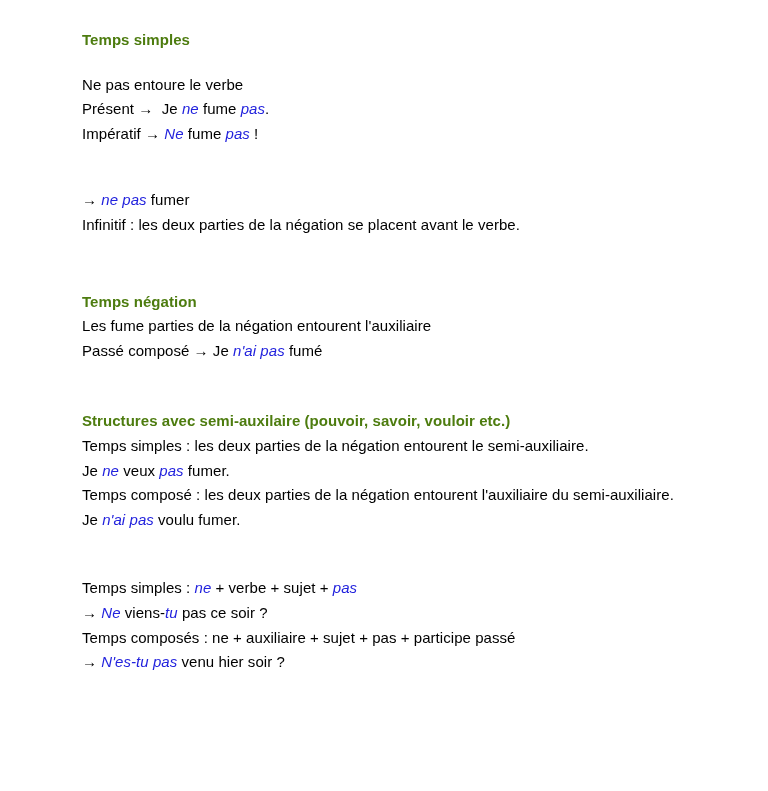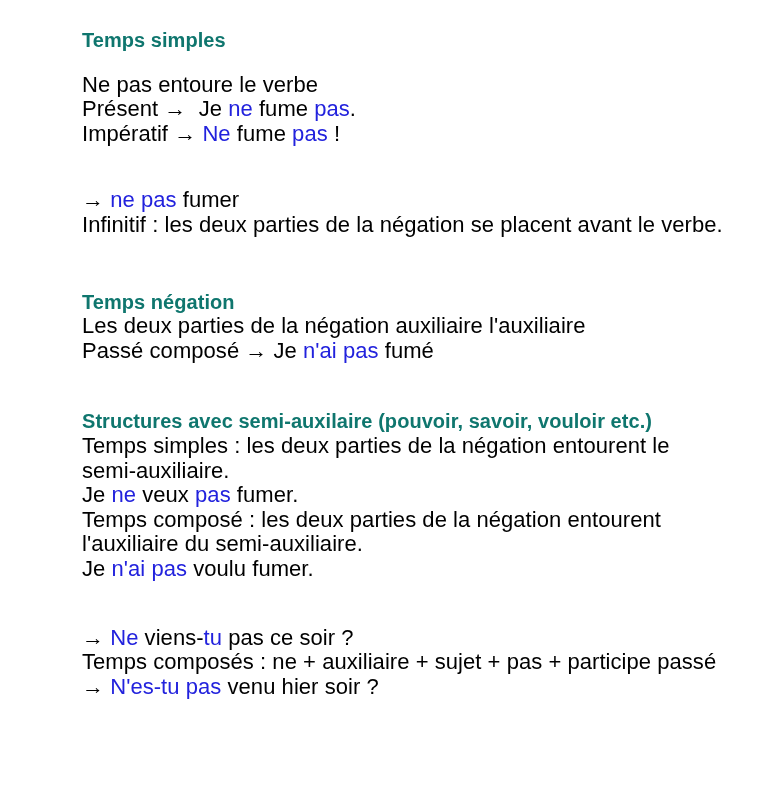--- a/index.html
+++ b/index.html
@@ -20,36 +20,37 @@
     width: 768px;
     height: 791px;
     background: #ffffff;
     box-sizing: border-box;
     padding: 28px 40px 0 82px;
   }
   .block {
     margin: 0;
   }
   .line {
-    font-size: 22px;
+    font-size: 15px;
     line-height: 24.6px;
     white-space: pre-wrap;
     letter-spacing: 0.05px;
     color: #000000;
   }
   .heading {
-    font-size: 20px;
+    font-size: 15px;
     line-height: 24.6px;
     font-weight: bold;
     letter-spacing: 0.05px;
-    color: #0f766e;
+    color: #4d7c0f;
     white-space: pre-wrap;
   }
   .blue {
     color: #2222dd;
+    font-style: italic;
   }
   .gap-after-heading-1 { height: 20px; }
   .gap-sec-2 { height: 42px; }
   .gap-sec-3 { height: 52px; }
   .gap-sec-4 { height: 46px; }
   .gap-sec-5 { height: 44px; }
 </style>
 </head>
 <body>
 
@@ -65,33 +66,34 @@
 
   <div class="gap-sec-2"></div>
   <div class="block">
     <div class="line"><span>→ </span><span class="blue">ne pas</span><span> fumer</span></div>
     <div class="line"><span>Infinitif : les deux parties de la négation se placent avant le verbe.</span></div>
   </div>
 
   <div class="gap-sec-3"></div>
   <div class="block">
     <div class="heading">Temps négation</div>
-    <div class="line"><span>Les deux parties de la négation auxiliaire l'auxiliaire</span></div>
+    <div class="line"><span>Les fume parties de la négation entourent l'auxiliaire</span></div>
     <div class="line"><span>Passé composé → Je </span><span class="blue">n'ai</span><span> </span><span class="blue">pas</span><span> fumé</span></div>
   </div>
 
   <div class="gap-sec-4"></div>
   <div class="block">
     <div class="heading">Structures avec semi-auxilaire (pouvoir, savoir, vouloir etc.)</div>
     <div class="line"><span>Temps simples : les deux parties de la négation entourent le semi-auxiliaire.</span></div>
     <div class="line"><span>Je </span><span class="blue">ne</span><span> veux </span><span class="blue">pas</span><span> fumer.</span></div>
     <div class="line"><span>Temps composé : les deux parties de la négation entourent l'auxiliaire du semi-auxiliaire.</span></div>
     <div class="line"><span>Je </span><span class="blue">n'ai</span><span> </span><span class="blue">pas</span><span> voulu fumer.</span></div>
   </div>
 
   <div class="gap-sec-5"></div>
   <div class="block">
+    <div class="line"><span>Temps simples : </span><span class="blue">ne</span><span> + verbe + sujet + </span><span class="blue">pas</span></div>
     <div class="line"><span>→ </span><span class="blue">Ne</span><span> viens-</span><span class="blue">tu</span><span> pas ce soir ?</span></div>
     <div class="line"><span>Temps composés : ne + auxiliaire + sujet + pas + participe passé</span></div>
     <div class="line"><span>→ </span><span class="blue">N'es-tu</span><span> </span><span class="blue">pas</span><span> venu hier soir ?</span></div>
   </div>
 
 </div>
 
 </body></html>

